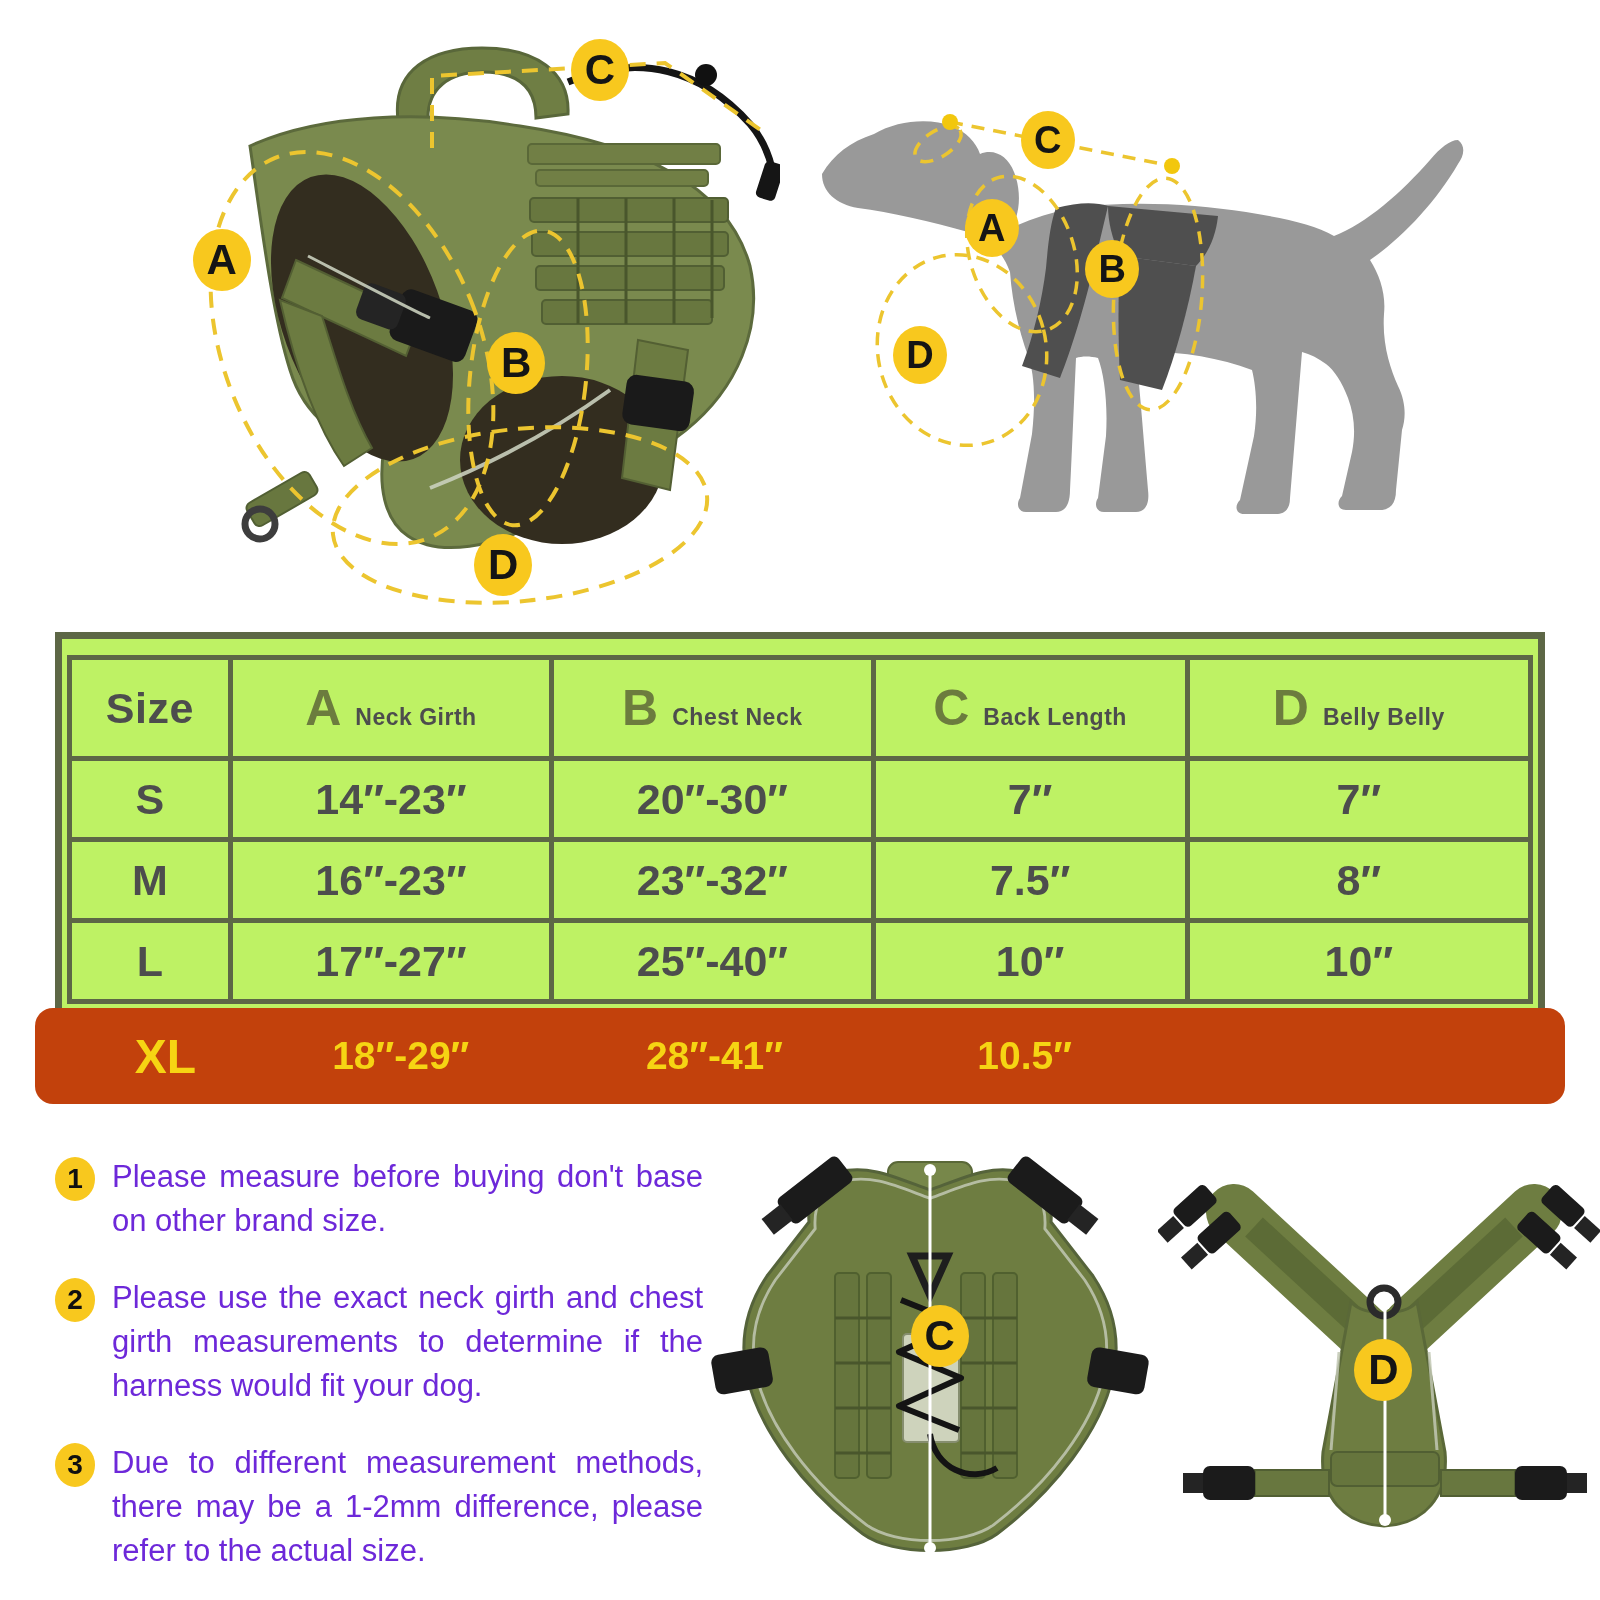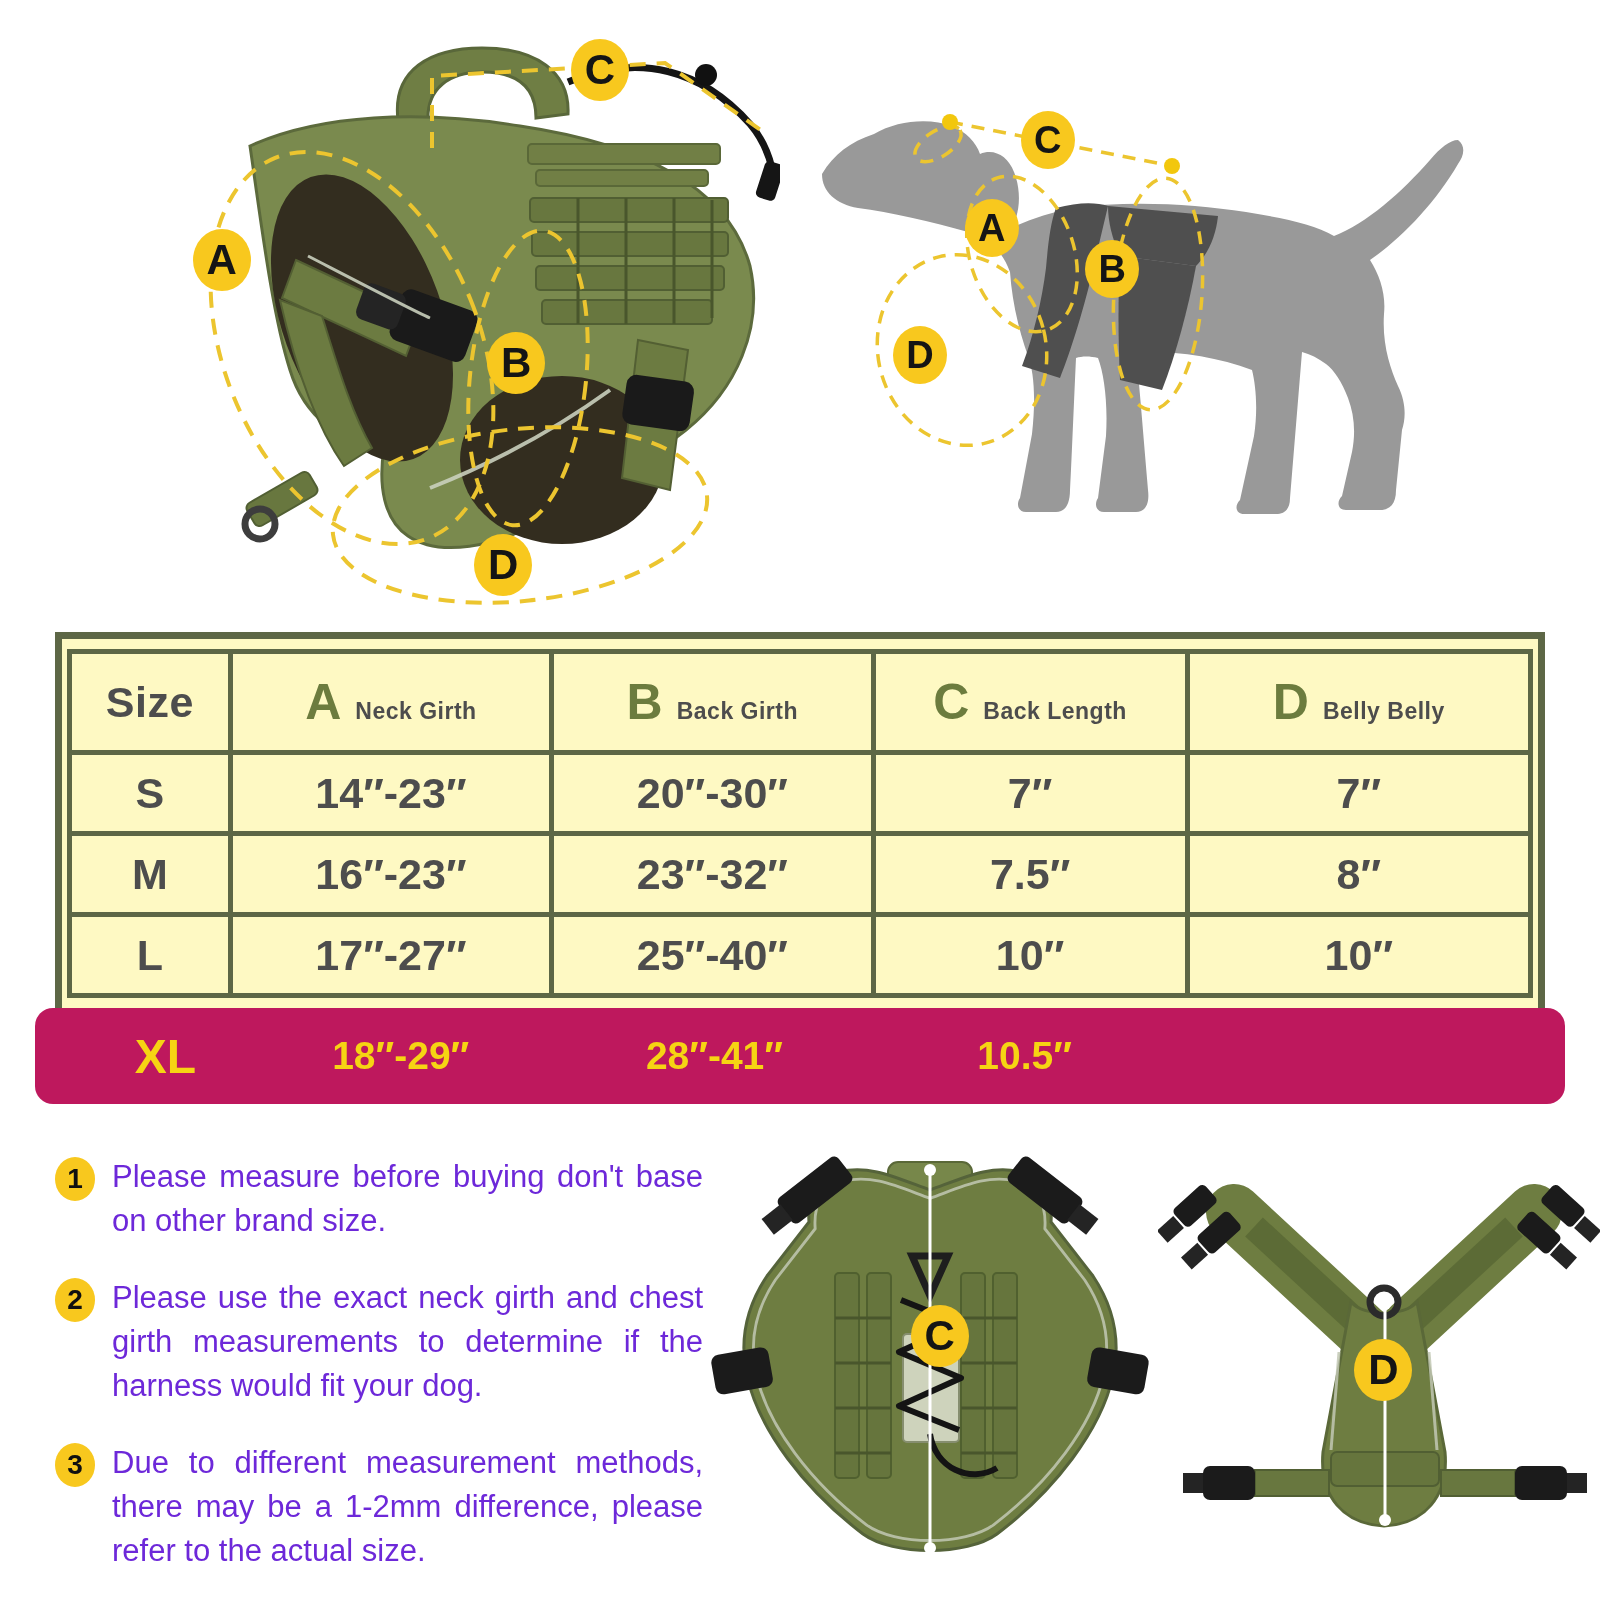--- a/index.html
+++ b/index.html
@@ -15,36 +15,36 @@
     transform:translate(-50%,-50%);line-height:1;
   }
   .label-circle.small{width:54px;height:58px;font-size:38px;}
   
   #fig-harness-side{position:absolute;left:100px;top:18px;width:680px;height:600px;}
   #fig-dog{position:absolute;left:790px;top:62px;width:710px;height:510px;}
   #fig-harness-side svg,#fig-dog svg{display:block;width:100%;height:100%;}
   
   #size-table-frame{
     position:absolute;left:55px;top:632px;width:1490px;box-sizing:border-box;
-    border:7px solid #5d6746;padding:10px 5px;background:#fef9c3;
+    border:7px solid #5d6746;padding:16px 5px;background:#bef264;
   }
   #size-table{width:100%;border-collapse:collapse;table-layout:fixed;}
   #size-table th,#size-table td{
     border:5px solid #5d6746;text-align:center;vertical-align:middle;padding:0;
   }
   #size-table th{height:96px;}
   #size-table td{height:76px;}
   .hdr-letter{font-size:50px;font-weight:bold;color:#6c7c3e;margin-right:14px;}
   .hdr-label{font-size:23px;font-weight:bold;color:#4d4d4d;letter-spacing:.5px;}
   .size-cell{font-size:43px;font-weight:bold;color:#4d4d4d;}
   .val-cell{font-size:43px;font-weight:bold;color:#4d4d4d;}
   
   #xl-bar{
     position:absolute;left:35px;top:1008px;width:1530px;height:96px;
-    background:#be185d;border-radius:18px;display:flex;align-items:center;
+    background:#c2410c;border-radius:18px;display:flex;align-items:center;
     padding:0 52px;box-sizing:border-box;
   }
   .xl-col{text-align:center;color:#f6d413;font-weight:bold;font-size:39px;}
   .xl-col.c0{width:11%;font-size:48px;}
   .xl-col.c1{width:22%;}
   .xl-col.c2{width:22%;}
   .xl-col.c3{width:21.5%;}
   .xl-col.c4{width:23.5%;}
   
   #notes{position:absolute;left:55px;top:1155px;width:648px;}
@@ -183,21 +183,21 @@
         <col style="width:11%">
         <col style="width:22%">
         <col style="width:22%">
         <col style="width:21.5%">
         <col style="width:23.5%">
       </colgroup>
     <tbody>
         <tr>
       <th><span class="hdr-label" style="font-size:43px">Size</span></th>
       <th><span class="hdr-letter">A</span><span class="hdr-label">Neck Girth</span></th>
-      <th><span class="hdr-letter">B</span><span class="hdr-label">Back Girth</span></th>
+      <th><span class="hdr-letter">B</span><span class="hdr-label">Chest Neck</span></th>
       <th><span class="hdr-letter">C</span><span class="hdr-label">Back Length</span></th>
       <th><span class="hdr-letter">D</span><span class="hdr-label">Belly Belly</span></th>
     </tr>
     <tr>
       <td class="size-cell">S</td>
       <td class="val-cell">14″-23″</td>
       <td class="val-cell">20″-30″</td>
       <td class="val-cell">7″</td>
       <td class="val-cell">7″</td>
     </tr>

